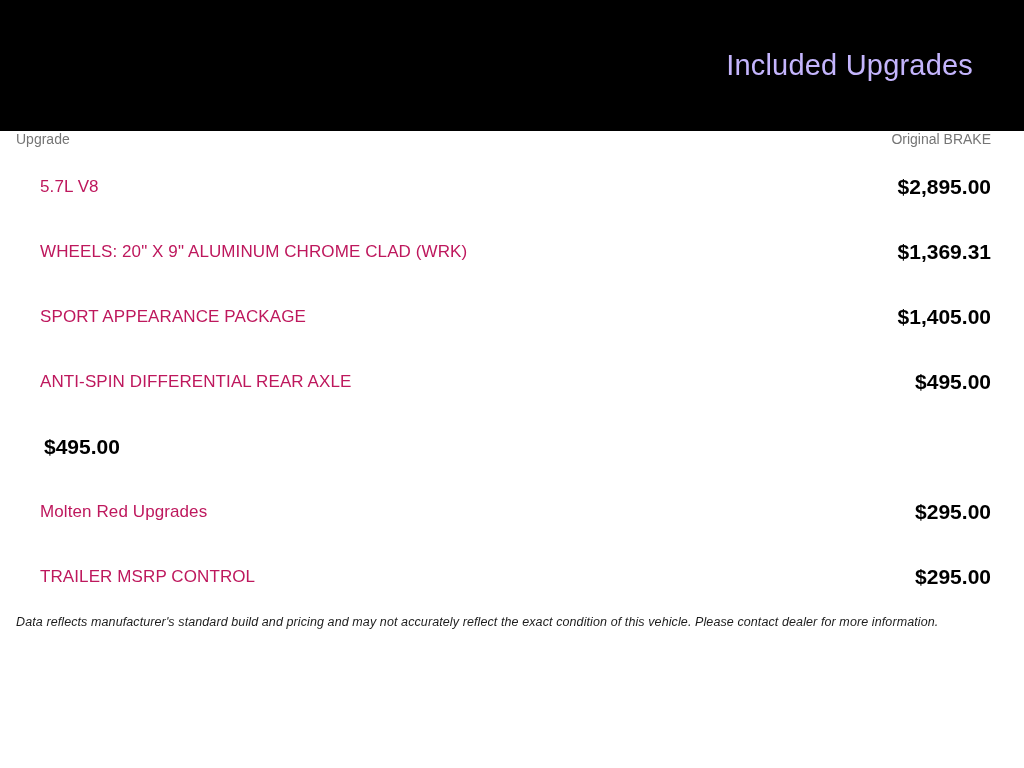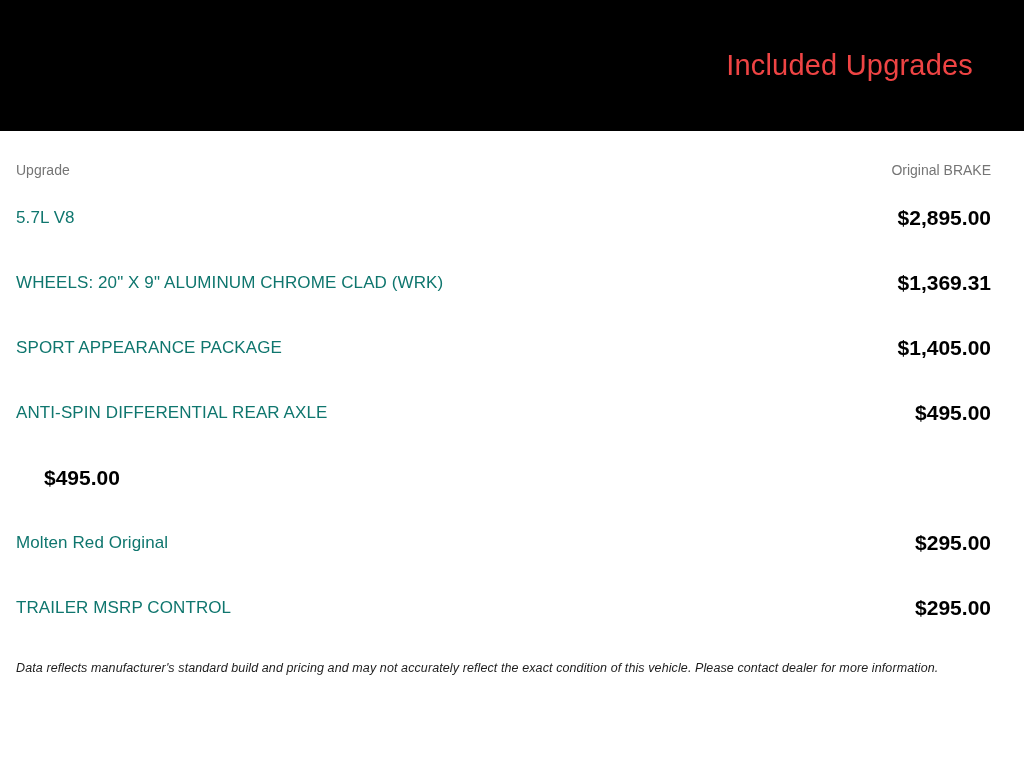--- a/index.html
+++ b/index.html
@@ -18,61 +18,61 @@
   .hero {
     height: 131px;
     background: #000000;
     display: flex;
     align-items: center;
     justify-content: flex-end;
     padding-right: 51px;
     box-sizing: border-box;
   }
   .hero-title {
-    color: #ef4444;
+    color: #c4b5fd;
     font-size: 29px;
     font-weight: 400;
     letter-spacing: 0.2px;
   }
   .content {
     padding: 0 33px 0 16px;
   }
   .cols {
     display: flex;
     justify-content: space-between;
     align-items: baseline;
-    padding-top: 31px;
     color: #757575;
     font-size: 14px;
   }
   .rows {
     margin-top: 7px;
   }
   .row {
     display: flex;
     justify-content: space-between;
     align-items: center;
     height: 65px;
   }
   .row-name {
     font-size: 17px;
-    color: #0f766e;
+    color: #be185d;
     letter-spacing: 0.1px;
+    margin-left: 24px;
   }
   .row-price {
     font-size: 21px;
     font-weight: 700;
     color: #000000;
     margin-left: 28px;
   }
   .disclaimer {
     font-style: italic;
     font-size: 12.5px;
     color: #1d1d1d;
-    margin-top: 21px;
+    margin-top: 6px;
     letter-spacing: 0.1px;
   }
 </style>
 </head>
 <body>
 
 <div class="page">
 
   <div class="hero">
     <div class="hero-title">Included Upgrades</div>
@@ -99,21 +99,21 @@
         <span class="row-price">$1,405.00</span>
       </div>
       <div class="row">
         <span class="row-name">ANTI-SPIN DIFFERENTIAL REAR AXLE</span>
         <span class="row-price">$495.00</span>
       </div>
       <div class="row">
         <span class="row-price">$495.00</span>
       </div>
       <div class="row">
-        <span class="row-name">Molten Red Original</span>
+        <span class="row-name">Molten Red Upgrades</span>
         <span class="row-price">$295.00</span>
       </div>
       <div class="row">
         <span class="row-name">TRAILER MSRP CONTROL</span>
         <span class="row-price">$295.00</span>
       </div>
     </div>
 
     <div class="disclaimer">Data reflects manufacturer's standard build and pricing and may not accurately reflect the exact condition of this vehicle. Please contact dealer for more information.</div>
 

